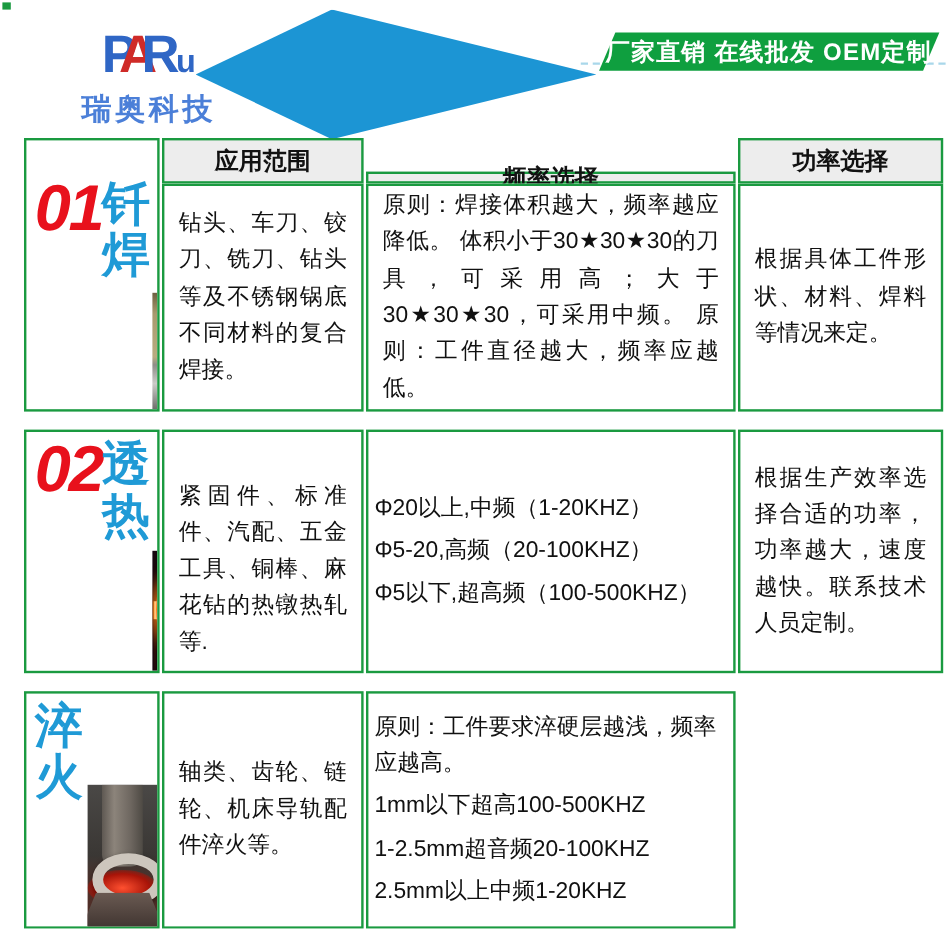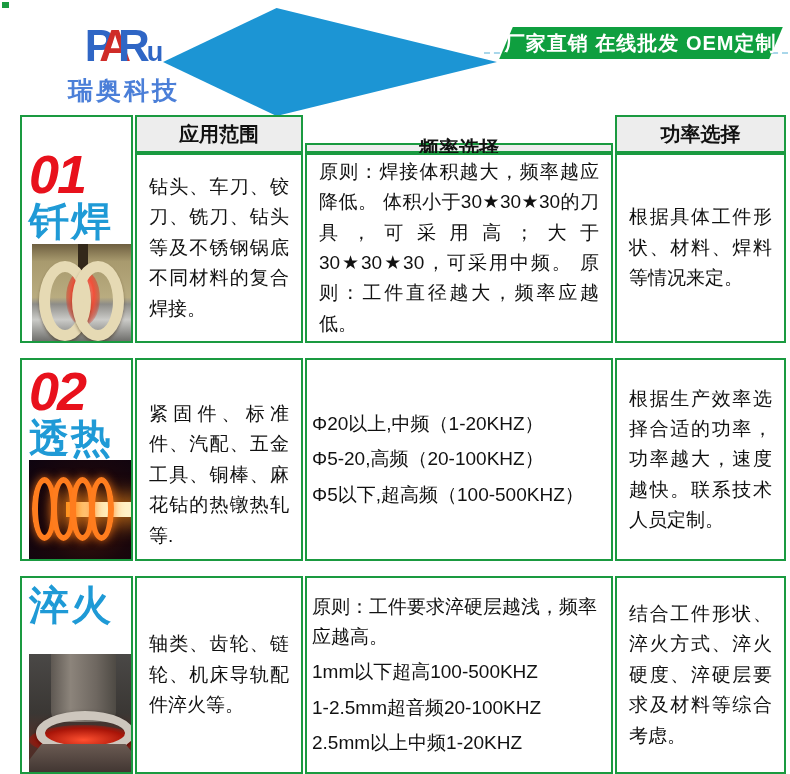--- a/index.html
+++ b/index.html
@@ -34,21 +34,21 @@
         column-gap:2px;}
   .cell{border:2px solid #1a9a40;background:#fff;box-sizing:border-box;}
   .hcell{background:#ededed;display:flex;align-items:center;justify-content:center;
          font-size:20px;font-weight:bold;}
   .tcell{display:flex;align-items:center;padding:8px 12px;font-size:19px;line-height:1.6;
          text-align:justify;}
   .tcell.freq{padding:8px 5px;}
   .freq-wrap{width:100%;}
   .freq .line{margin:5px 0;text-align:left;}
 
-  .lcell{display:flex;flex-direction:column;padding:6px 0 0 7px;overflow:hidden;}
+  .lcell{display:flex;flex-direction:row;padding:6px 0 0 7px;overflow:hidden;}
   .lcell.first{padding-top:32px;grid-row:1 / span 2;grid-column:1;}
   .num{font-size:54px;font-weight:900;font-style:italic;color:#e8111c;line-height:0.95;letter-spacing:-2px;}
   .word{font-size:40px;font-weight:900;color:#1f9ad6;line-height:1.08;letter-spacing:2px;}
 
   .photo{position:relative;margin-top:auto;overflow:hidden;}
   .ph1{width:99px;height:97px;align-self:flex-end;
        background:linear-gradient(180deg,#6e5f40 0%,#a89a6e 18%,#b9ac80 55%,#8e8d88 62%,#cbcbc8 78%,#6f6f6c 100%);}
   .ph1 .rod{position:absolute;left:46px;top:0;width:10px;height:46px;background:#33281a;}
   .ph1 .coil{position:absolute;width:30px;height:58px;border-radius:50%;border:11px solid #e6dab4;
        box-shadow:0 2px 3px rgba(60,40,10,.45);}
@@ -162,18 +162,15 @@
         <span>轴类、齿轮、链轮、机床导轨配件淬火等。</span>
       </div>
     <div class="cell tcell freq" style="grid-row:6;grid-column:3;">
         <div class="freq-wrap freq">
           <div class="line">原则：工件要求淬硬层越浅，频率应越高。</div>
           <div class="line">1mm以下超高100-500KHZ</div>
           <div class="line">1-2.5mm超音频20-100KHZ</div>
           <div class="line">2.5mm以上中频1-20KHZ</div>
         </div>
       </div>
-    <div class="cell tcell" style="grid-row:6;grid-column:4;">
-        <span>结合工件形状、淬火方式、淬火硬度、淬硬层要求及材料等综合考虑。</span>
-      </div>
 
   </div>
 </div>
 
 </body></html>

